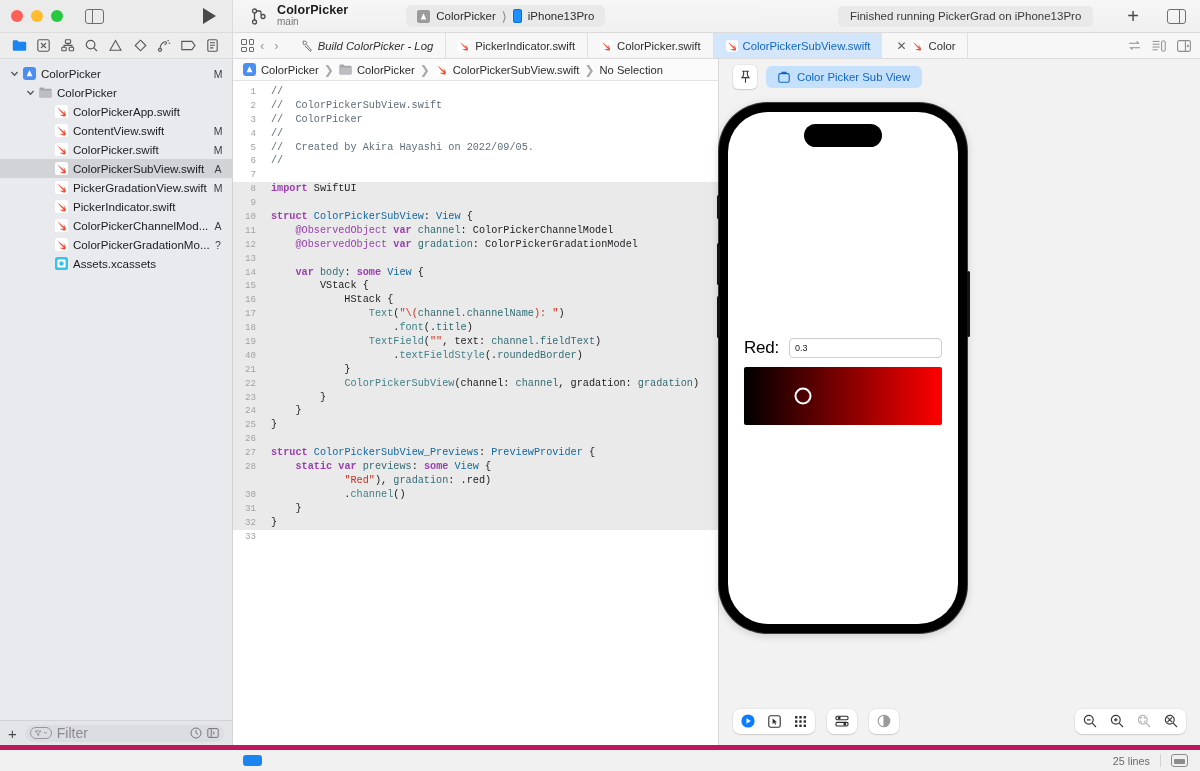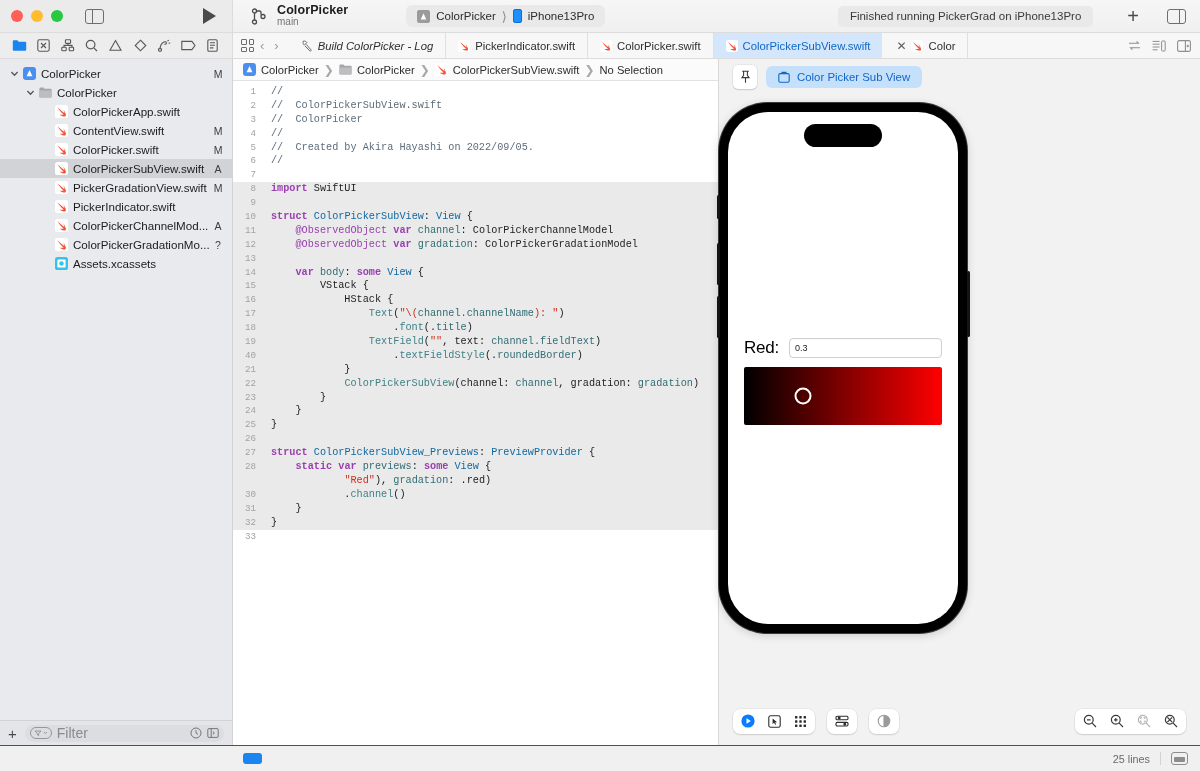--- a/index.html
+++ b/index.html
@@ -205,21 +205,21 @@
   .cb-ic.blue { color: #0a7cff; }
   .zoom-group { margin-left: auto; background: #fff; border-radius: 7px; height: 25px;
     display: flex; align-items: center; padding: 0 8px; gap: 13px;
     box-shadow: 0 0 0 .5px rgba(0,0,0,.08), 0 1px 1.5px rgba(0,0,0,.12); }
   .zoom-group .cb-ic { color: #3a3a3a; }
   .zoom-group .cb-ic.dim { color: #b4b4b4; }
 
   
   .statusbar {
     height: 26px; flex: 0 0 26px; display: flex; align-items: center;
-    background: #f0f0f0; border-top: 1px solid #be185d; font-size: 10.8px; color: #5b5b5b;
+    background: #f0f0f0; border-top: 5px solid #be185d; font-size: 10.8px; color: #5b5b5b;
   }
   .sb-left { width: 233px; flex: 0 0 233px; height: 100%; display: flex; align-items: center; }
   .sb-mid { flex: 1; display: flex; align-items: center; padding-left: 10px; }
   .blue-chip { width: 19px; height: 11px; background: #1a84f0; border-radius: 3px; }
   .sb-right { display: flex; align-items: center; gap: 10px; padding-right: 12px; }
   .lines-text { font-size: 10.8px; color: #6a6a6a; }
   .minimap-btn { width: 17px; height: 13px; border: 1.3px solid #8d8d8d; border-radius: 3px; position: relative; }
   .minimap-btn::after { content:""; position:absolute; left:2px; right:2px; bottom:2px; height:5px; background:#8d8d8d; border-radius:1px;}
   .sb-div { width: 1px; height: 13px; background: #d2d2d2; }
 </style>

